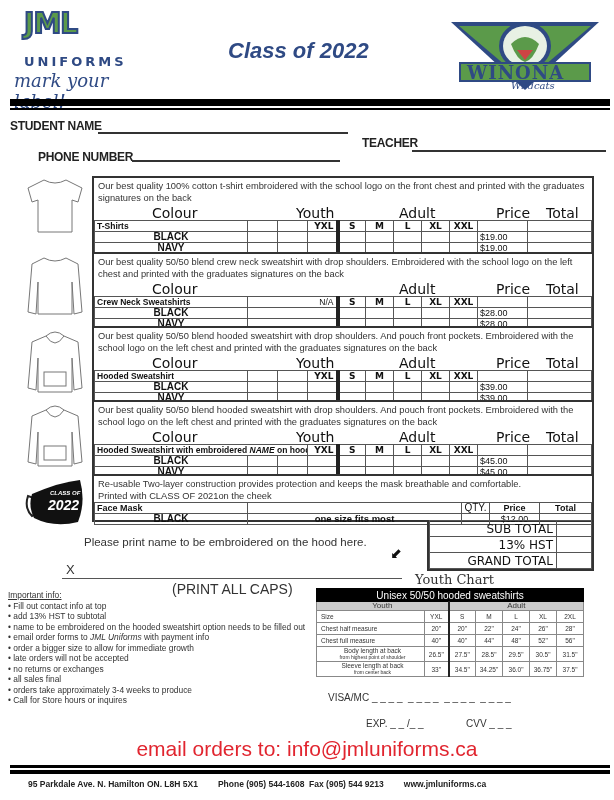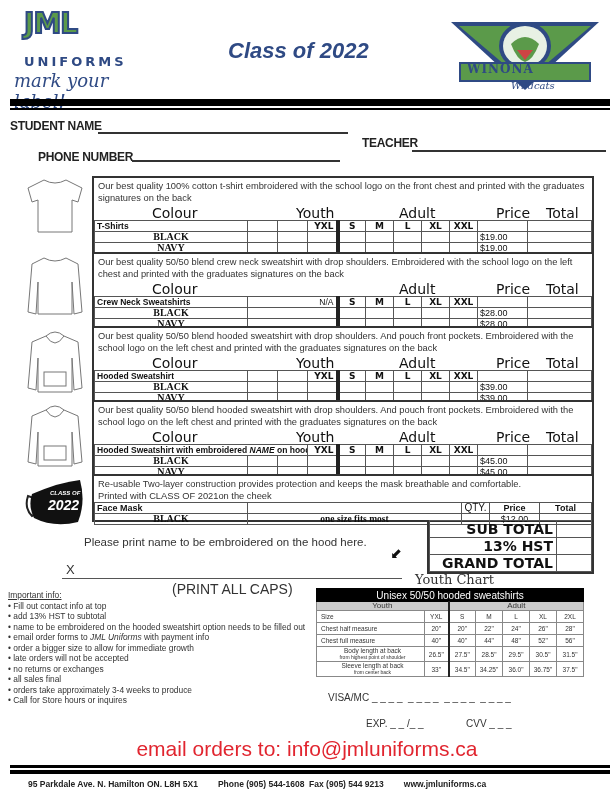--- a/index.html
+++ b/index.html
@@ -24,28 +24,28 @@
   
   .product { position: absolute; left: 92px; width: 502px; border: 2px solid #333; border-bottom: none; background: #fff; }
   .product.last { border-bottom: 2px solid #333; }
   .desc { font-size: 9.3px; color: #333; padding: 2px 4px 0 4px; line-height: 12px; }
   .hdr { position: relative; height: 16px; }
   .hdr span { position: absolute; bottom: -1px; font-family: "DejaVu Sans", sans-serif; font-size: 14px; color: #111; }
   table.grid { border-collapse: collapse; width: 100%; table-layout: fixed; font-size: 9px; }
   table.grid td { border: 1px solid #555; height: 11px; line-height: 10px; padding: 0 2px; white-space: nowrap; overflow: hidden; }
   table.grid td.thick { border-left: 4px solid #222; }
   .sz { text-align: center; font-family: "DejaVu Sans", sans-serif; font-weight: bold; font-size: 9px; }
-  .colour-cell { text-align: center; font-family: Liberation Serif, serif; font-weight: bold; font-size: 10px; }
+  .colour-cell { text-align: center; font-family: Liberation Sans, sans-serif; font-weight: bold; font-size: 10px; }
   .name-cell { font-weight: bold; font-size: 8.5px; }
   .price-cell { font-size: 9px; }
 
   
   .totals { position: absolute; left: 427px; top: 520px; width: 167px; border: 2px solid #333; border-top: none; }
   .totals table { border-collapse: collapse; width: 100%; }
-  .totals td { border: 1px solid #555; height: 16px; font-family: "DejaVu Sans", sans-serif; font-weight: bold; font-size: 14px; text-align: right; padding-right: 3px; }
+  .totals td { border: 1px solid #555; height: 16px; font-family: "DejaVu Sans", sans-serif; font-weight: normal; font-size: 12px; text-align: right; padding-right: 3px; }
   .totals td.val { width: 35px; }
 
   
   .info { left: 8px; top: 590px; width: 300px; font-size: 8.4px; color: #333; line-height: 10.5px; }
   .info .head { text-decoration: underline; }
 
   
   .sc-title { left: 415px; top: 572px; font-family: "DejaVu Serif", serif; font-size: 13px; color: #333; }
   .sc { left: 316px; top: 588px; width: 268px; }
   .sc table { border-collapse: collapse; width: 100%; table-layout: fixed; font-size: 6.5px; color: #333; }
@@ -77,21 +77,21 @@
   <svg width="160" height="88" viewBox="0 0 160 88">
     <polygon points="6,12 154,12 80,80" fill="#2f4a84"></polygon>
     <polygon points="14,16 146,16 80,72" fill="#5b9a4a"></polygon>
     <ellipse cx="80" cy="36" rx="26" ry="24" fill="#2f4a84"></ellipse>
     <ellipse cx="80" cy="36" rx="22" ry="20" fill="#e8f1e4"></ellipse>
     <path d="M66 34 Q80 20 94 34 Q88 50 80 52 Q72 50 66 34Z" fill="#5b9a4a"></path>
     <path d="M72 40 L80 50 L88 40 Z" fill="#c44"></path>
     <rect x="14" y="52" width="132" height="20" fill="#2f4a84"></rect>
     <rect x="16" y="54" width="128" height="16" fill="#5b9a4a"></rect>
   </svg>
-  <div class="abs" style="left:22px;top:52px;font-family:'DejaVu Serif',serif;font-weight:bold;font-size:12px;color:#2f4a84;letter-spacing:1px;">WINONA</div>
+  <div class="abs" style="left:22px;top:52px;font-family:'DejaVu Serif',serif;font-weight:bold;font-size:18px;color:#2f4a84;letter-spacing:1px;">WINONA</div>
   <div class="abs" style="left:66px;top:70px;font-family:'DejaVu Serif',serif;font-style:italic;font-size:10px;color:#2f4a84;">Wildcats</div>
 </div>
 
 <div class="abs bar1"></div>
 <div class="abs bar2"></div>
 
 <div class="abs field-lbl" style="left:10px;top:119px;">STUDENT NAME</div>
 <div class="line" style="left:98px;top:132px;width:250px;"></div>
 <div class="abs field-lbl" style="left:362px;top:136px;">TEACHER</div>
 <div class="line" style="left:412px;top:150px;width:194px;"></div>

